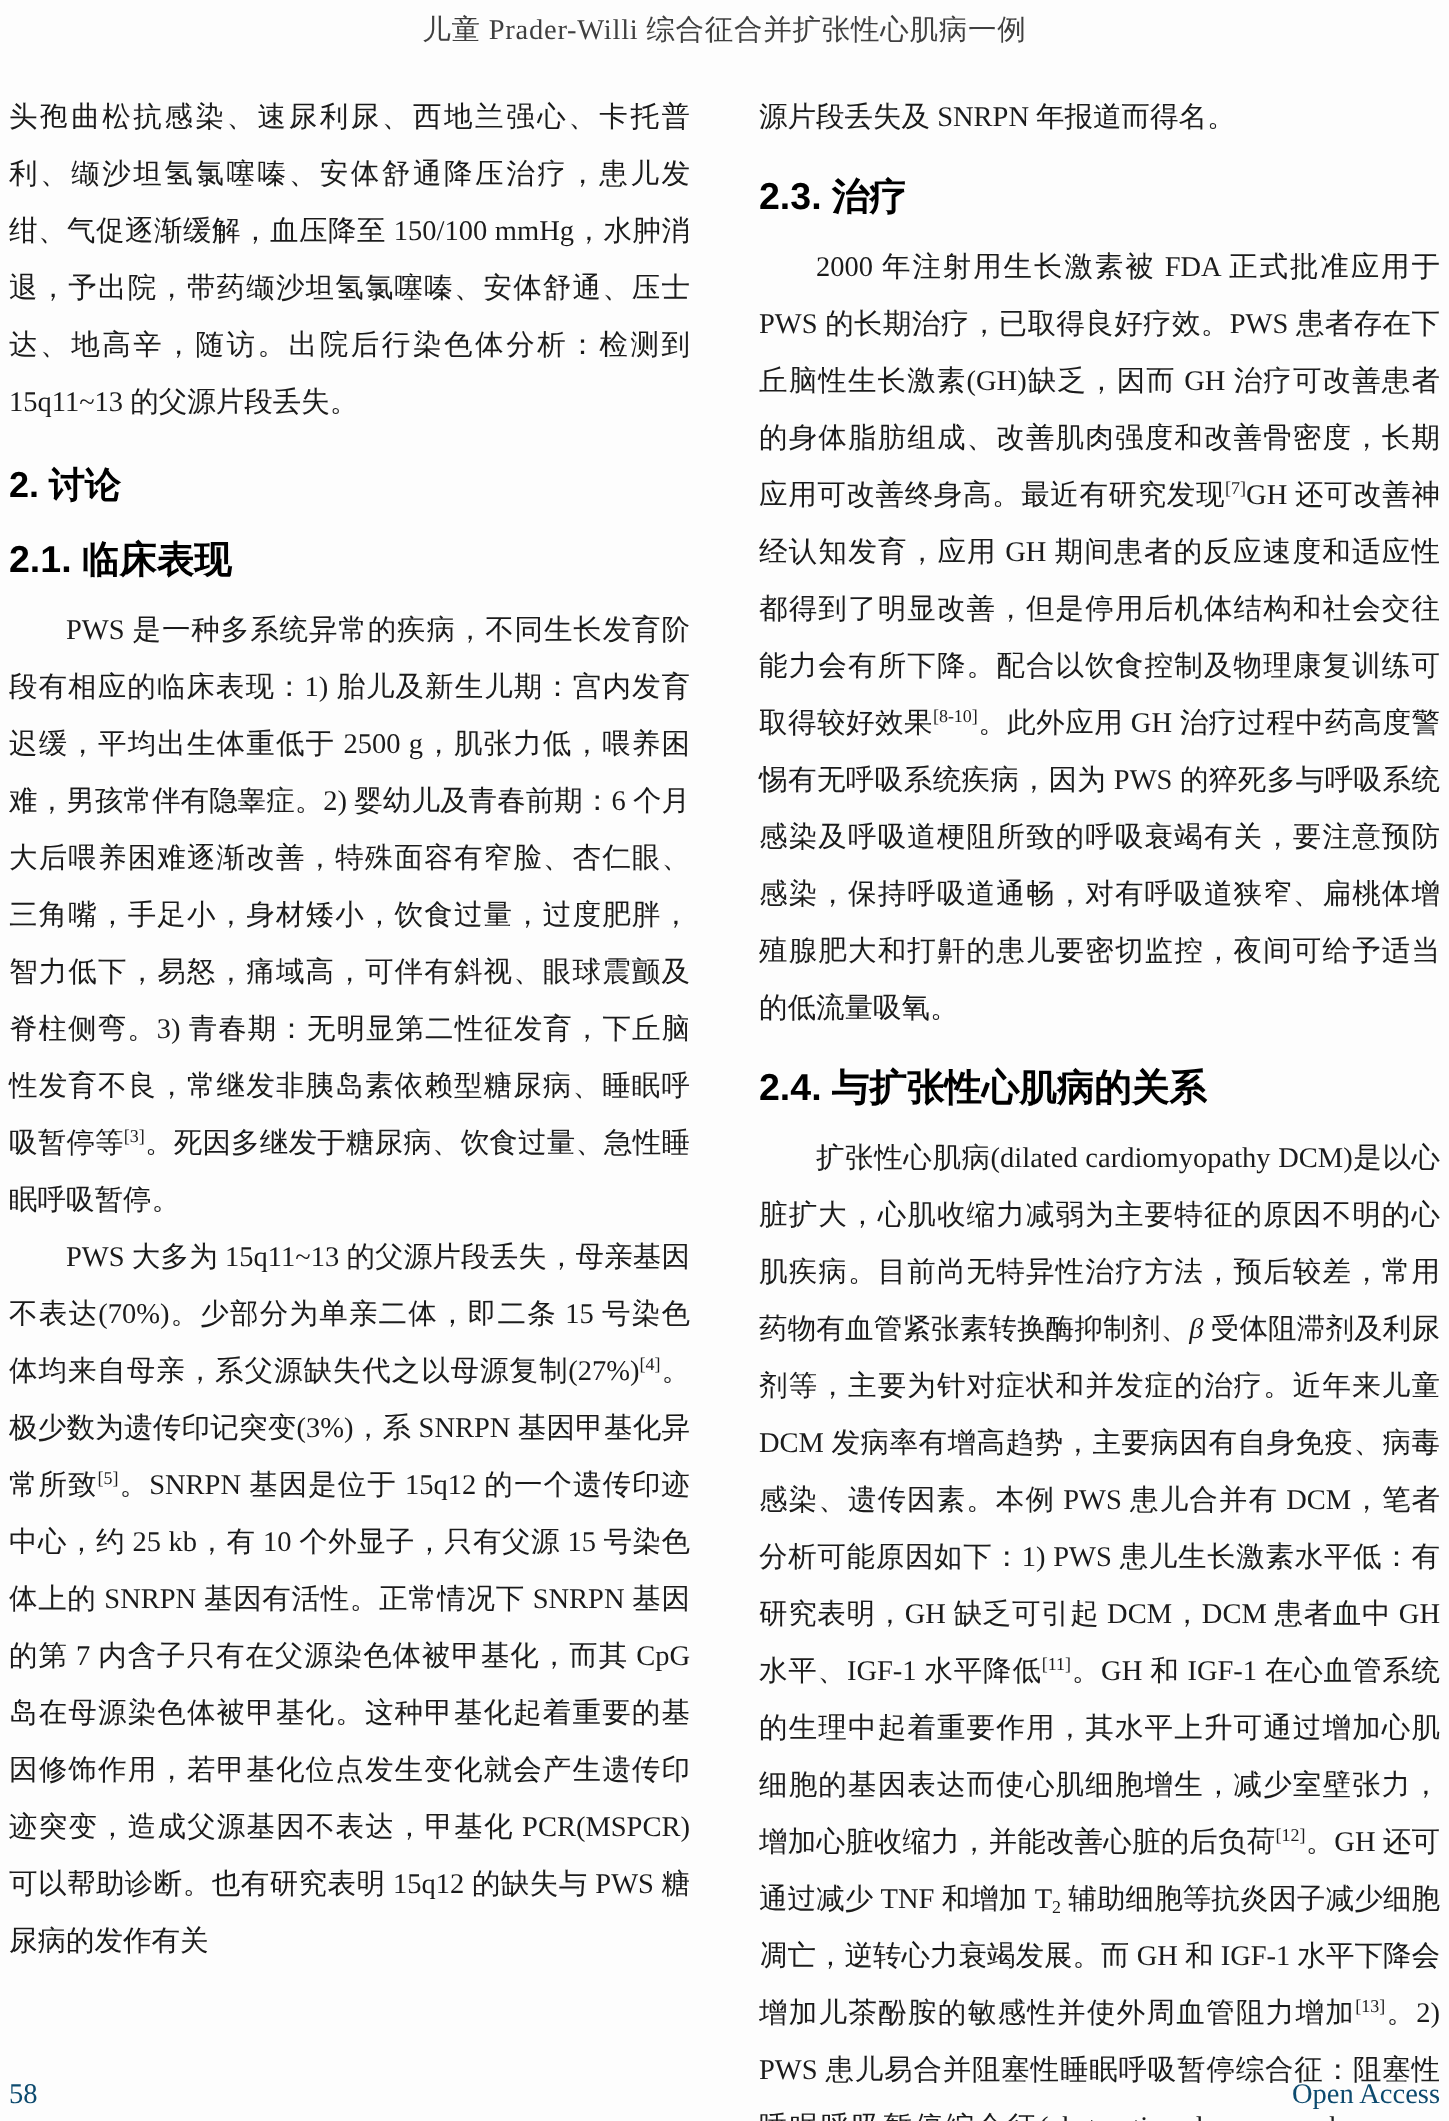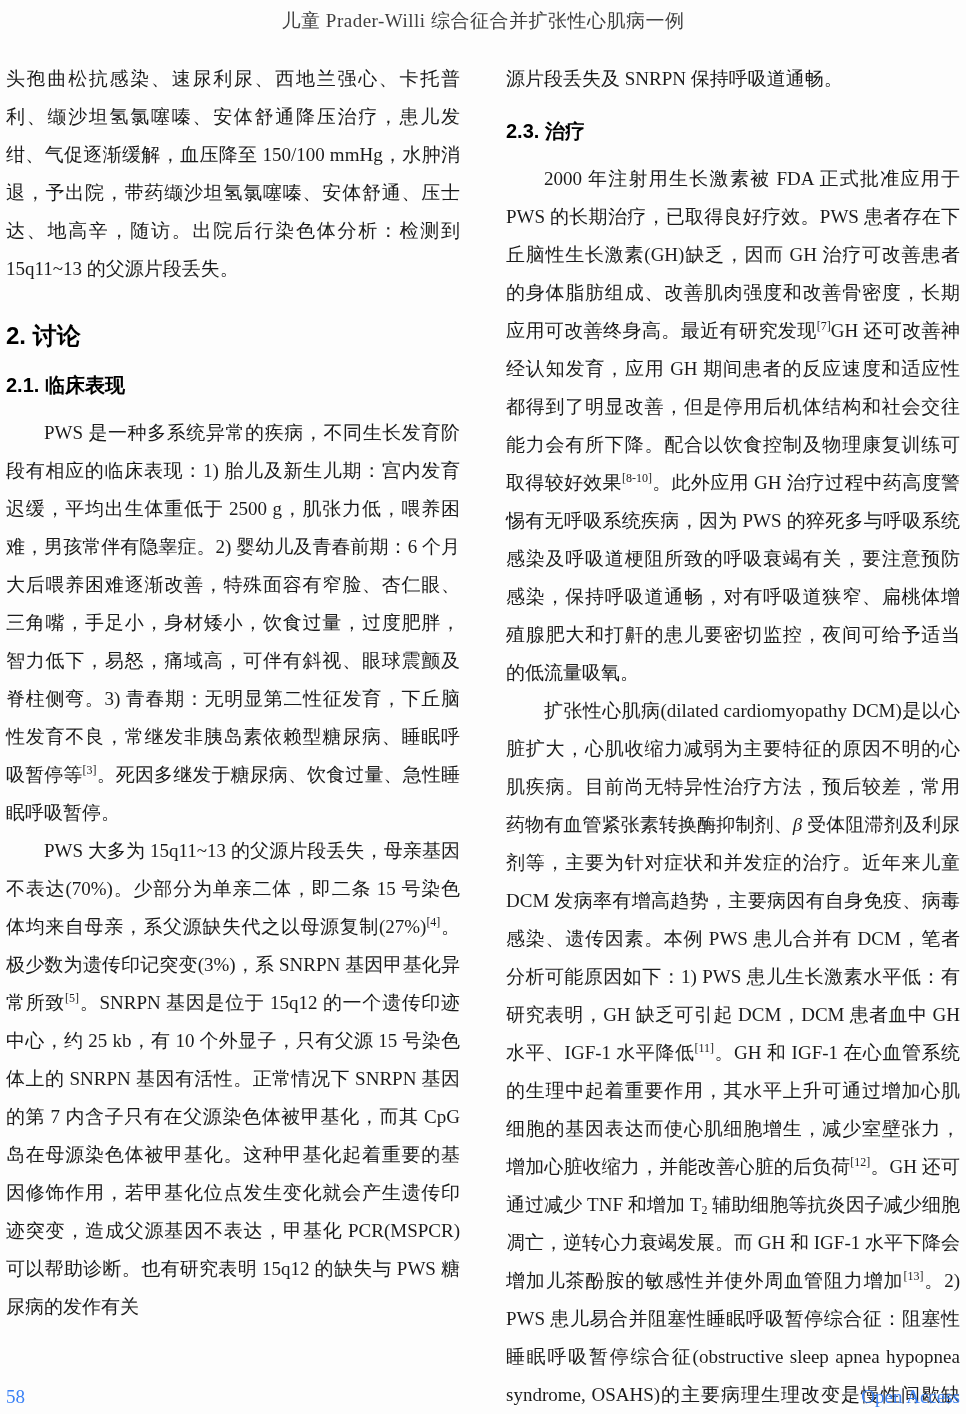--- a/index.html
+++ b/index.html
@@ -33,59 +33,60 @@
     line-height:38px;
     text-align:justify;
     word-break:break-word;
   }
   .para.indent{text-indent:2em;}
   .heading{
     font-weight:bold;
     color:#000;
     font-family:"Liberation Sans","DejaVu Sans",sans-serif;
   }
-  .heading.h1{font-size:24px;line-height:32px;margin:32px 0 14px 0;}
-  .heading.h2{font-size:20px;line-height:30px;margin:18px 0 14px 0;}
+  .heading.h1{font-size:24px;line-height:32px;margin:20px 0 14px 0;}
+  .heading.h2{font-size:25px;line-height:30px;margin:18px 0 14px 0;}
   sup{
     font-size:12px;line-height:0;
     vertical-align:baseline;position:relative;top:-0.55em;
   }
   sub{
     font-size:12px;line-height:0;
     vertical-align:baseline;position:relative;top:0.28em;
   }
   i{font-style:italic;}
   .footer{
     position:absolute;
     left:6px;right:6px;bottom:4px;
     display:flex;
     justify-content:space-between;
     font-size:19px;
     line-height:26px;
-    color:#3b82f6;
+    color:#0c4a6e;
   }
 </style>
 </head>
 <body>
 
 <div class="page">
   <div class="header-title">儿童 Prader-Willi 综合征合并扩张性心肌病一例</div>
 
   <div class="columns">
     <div class="column">
         <p class="para"><span>头孢曲松抗感染、速尿利尿、西地兰强心、卡托普利、缬沙坦氢氯噻嗪、安体舒通降压治疗，患儿发绀、气促逐渐缓解，血压降至 150/100 mmHg，水肿消退，予出院，带药缬沙坦氢氯噻嗪、安体舒通、压士达、地高辛，随访。出院后行染色体分析：检测到 15q11~13 的父源片段丢失。</span></p>
         <div class="heading h1">2. 讨论</div>
         <div class="heading h2">2.1. 临床表现</div>
         <p class="para indent"><span>PWS 是一种多系统异常的疾病，不同生长发育阶段有相应的临床表现：1) 胎儿及新生儿期：宫内发育迟缓，平均出生体重低于 2500 g，肌张力低，喂养困难，男孩常伴有隐睾症。2) 婴幼儿及青春前期：6 个月大后喂养困难逐渐改善，特殊面容有窄脸、杏仁眼、三角嘴，手足小，身材矮小，饮食过量，过度肥胖，智力低下，易怒，痛域高，可伴有斜视、眼球震颤及脊柱侧弯。3) 青春期：无明显第二性征发育，下丘脑性发育不良，常继发非胰岛素依赖型糖尿病、睡眠呼吸暂停等</span><sup>[3]</sup><span>。死因多继发于糖尿病、饮食过量、急性睡眠呼吸暂停。</span></p>
         <p class="para indent"><span>PWS 大多为 15q11~13 的父源片段丢失，母亲基因不表达(70%)。少部分为单亲二体，即二条 15 号染色体均来自母亲，系父源缺失代之以母源复制(27%)</span><sup>[4]</sup><span>。极少数为遗传印记突变(3%)，系 SNRPN 基因甲基化异常所致</span><sup>[5]</sup><span>。SNRPN 基因是位于 15q12 的一个遗传印迹中心，约 25 kb，有 10 个外显子，只有父源 15 号染色体上的 SNRPN 基因有活性。正常情况下 SNRPN 基因的第 7 内含子只有在父源染色体被甲基化，而其 CpG 岛在母源染色体被甲基化。这种甲基化起着重要的基因修饰作用，若甲基化位点发生变化就会产生遗传印迹突变，造成父源基因不表达，甲基化 PCR(MSPCR)可以帮助诊断。也有研究表明 15q12 的缺失与 PWS 糖尿病的发作有关</span></p>
       </div>
     <div class="column">
-        <p class="para"><span>源片段丢失及 SNRPN 保持呼吸道通畅。</span></p>
+        <p class="para"><span>源片段丢失及 SNRPN 年报道而得名。</span></p>
         <div class="heading h2">2.3. 治疗</div>
         <p class="para indent"><span>2000 年注射用生长激素被 FDA 正式批准应用于 PWS 的长期治疗，已取得良好疗效。PWS 患者存在下丘脑性生长激素(GH)缺乏，因而 GH 治疗可改善患者的身体脂肪组成、改善肌肉强度和改善骨密度，长期应用可改善终身高。最近有研究发现</span><sup>[7]</sup><span>GH 还可改善神经认知发育，应用 GH 期间患者的反应速度和适应性都得到了明显改善，但是停用后机体结构和社会交往能力会有所下降。配合以饮食控制及物理康复训练可取得较好效果</span><sup>[8-10]</sup><span>。此外应用 GH 治疗过程中药高度警惕有无呼吸系统疾病，因为 PWS 的猝死多与呼吸系统感染及呼吸道梗阻所致的呼吸衰竭有关，要注意预防感染，保持呼吸道通畅，对有呼吸道狭窄、扁桃体增殖腺肥大和打鼾的患儿要密切监控，夜间可给予适当的低流量吸氧。</span></p>
+        <div class="heading h2">2.4. 与扩张性心肌病的关系</div>
         <p class="para indent"><span>扩张性心肌病(dilated cardiomyopathy DCM)是以心脏扩大，心肌收缩力减弱为主要特征的原因不明的心肌疾病。目前尚无特异性治疗方法，预后较差，常用药物有血管紧张素转换酶抑制剂、</span><i>β</i><span> 受体阻滞剂及利尿剂等，主要为针对症状和并发症的治疗。近年来儿童 DCM 发病率有增高趋势，主要病因有自身免疫、病毒感染、遗传因素。本例 PWS 患儿合并有 DCM，笔者分析可能原因如下：1) PWS 患儿生长激素水平低：有研究表明，GH 缺乏可引起 DCM，DCM 患者血中 GH 水平、IGF-1 水平降低</span><sup>[11]</sup><span>。GH 和 IGF-1 在心血管系统的生理中起着重要作用，其水平上升可通过增加心肌细胞的基因表达而使心肌细胞增生，减少室壁张力，增加心脏收缩力，并能改善心脏的后负荷</span><sup>[12]</sup><span>。GH 还可通过减少 TNF 和增加 T</span><sub>2</sub><span> 辅助细胞等抗炎因子减少细胞凋亡，逆转心力衰竭发展。而 GH 和 IGF-1 水平下降会增加儿茶酚胺的敏感性并使外周血管阻力增加</span><sup>[13]</sup><span>。2) PWS 患儿易合并阻塞性睡眠呼吸暂停综合征：阻塞性睡眠呼吸暂停综合征(obstructive sleep apnea hypopnea syndrome, OSAHS)的主要病理生理改变是慢性间歇缺氧，睡眠结构异常，在此基础上导致血压、心率的剧烈波动。OSAHS 可通过氧化应激反</span></p>
       </div>
   </div>
 
   <div class="footer">
     <span>58</span>
     <span>Open Access</span>
   </div>
 </div>
 

